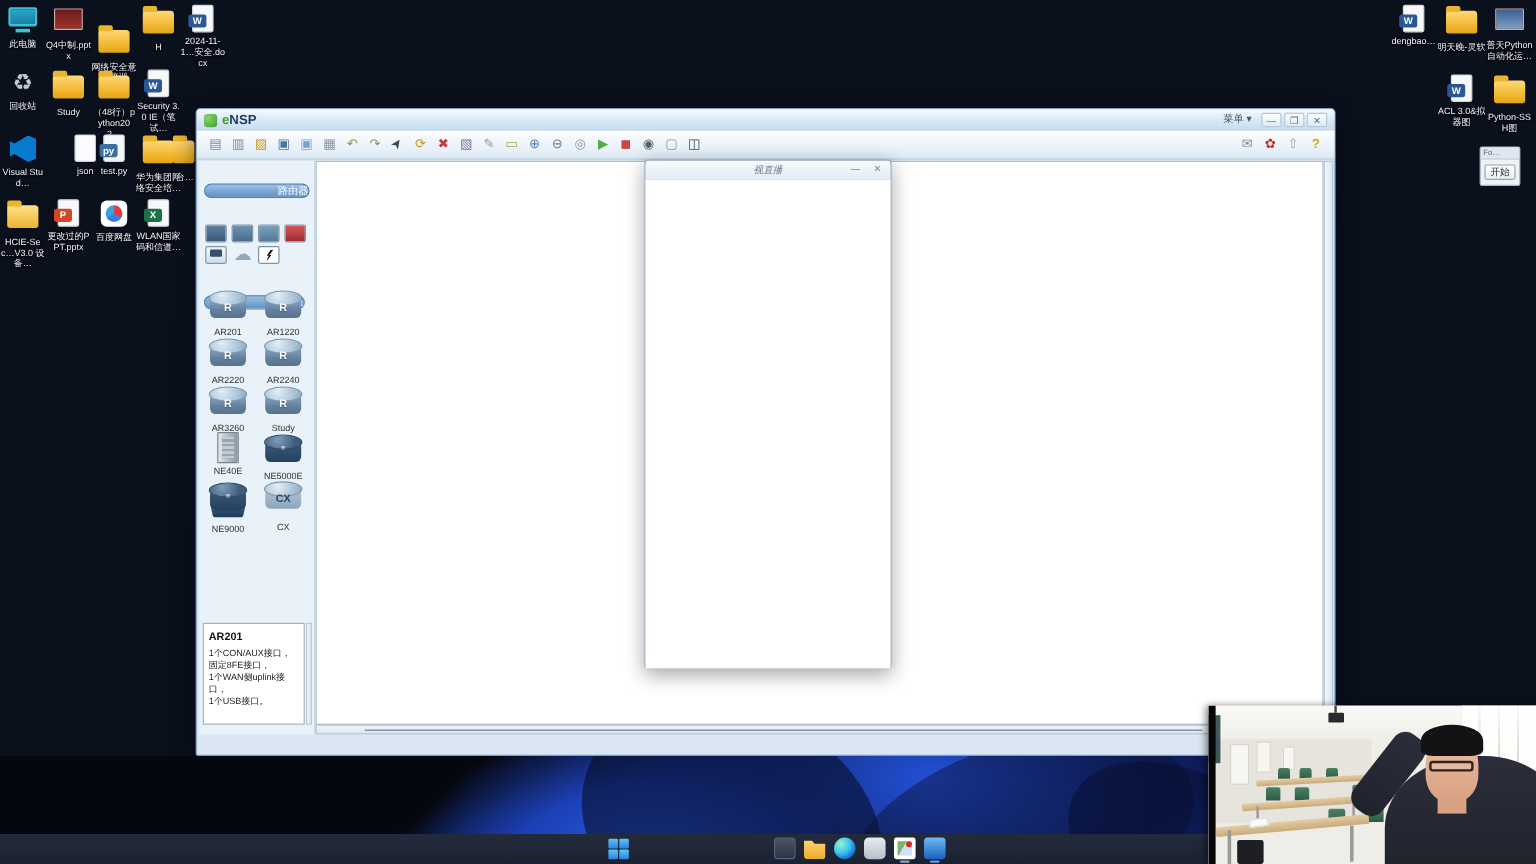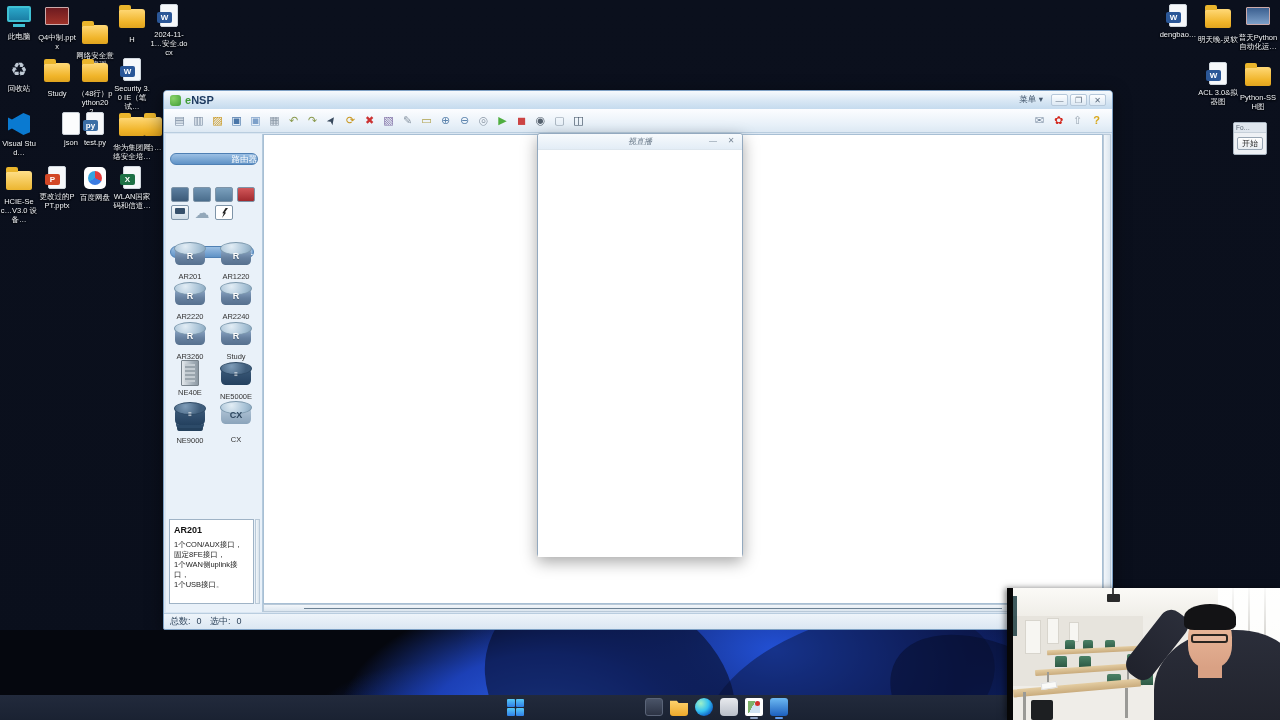--- a/index.html
+++ b/index.html
@@ -459,24 +459,20 @@
       </div>
       <div class="sscroll"></div>
     </div>
 
     <div id="canvas"></div>
     <div class="vscroll"></div>
     <div class="hscroll">
         <div class="hthumb"></div>
       </div>
 
-    <div class="estatus">
-      <span>总数:</span><span>0</span>
-      <span>选中:</span><span>0</span>
-    </div>
   </div>
 
   <div id="dlg" class="abs">
     <div class="dtitle">
       <span>视直播</span>
       <span class="dbtn" style="right:22px">—</span>
       <span class="dbtn" style="right:4px">✕</span>
     </div>
     <div style="height:407px;background:#fff"></div>
   </div>

